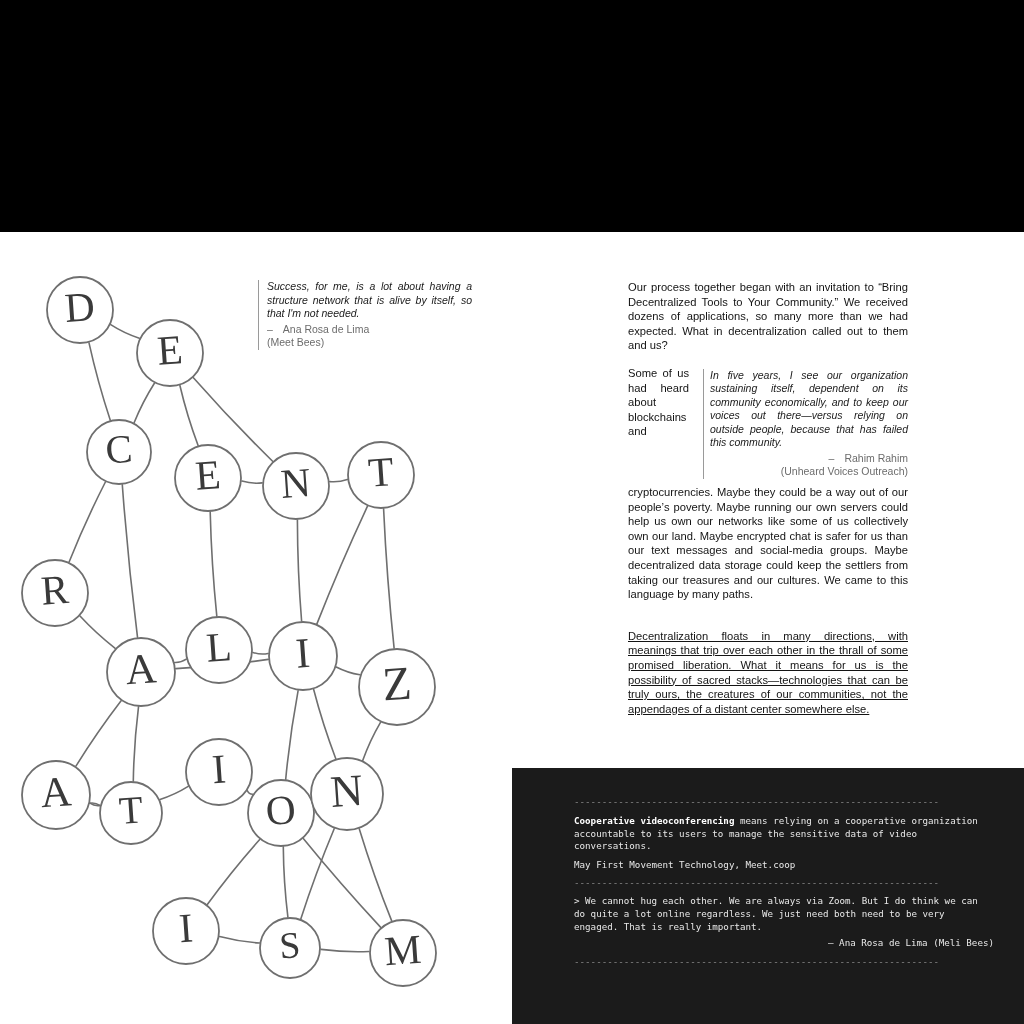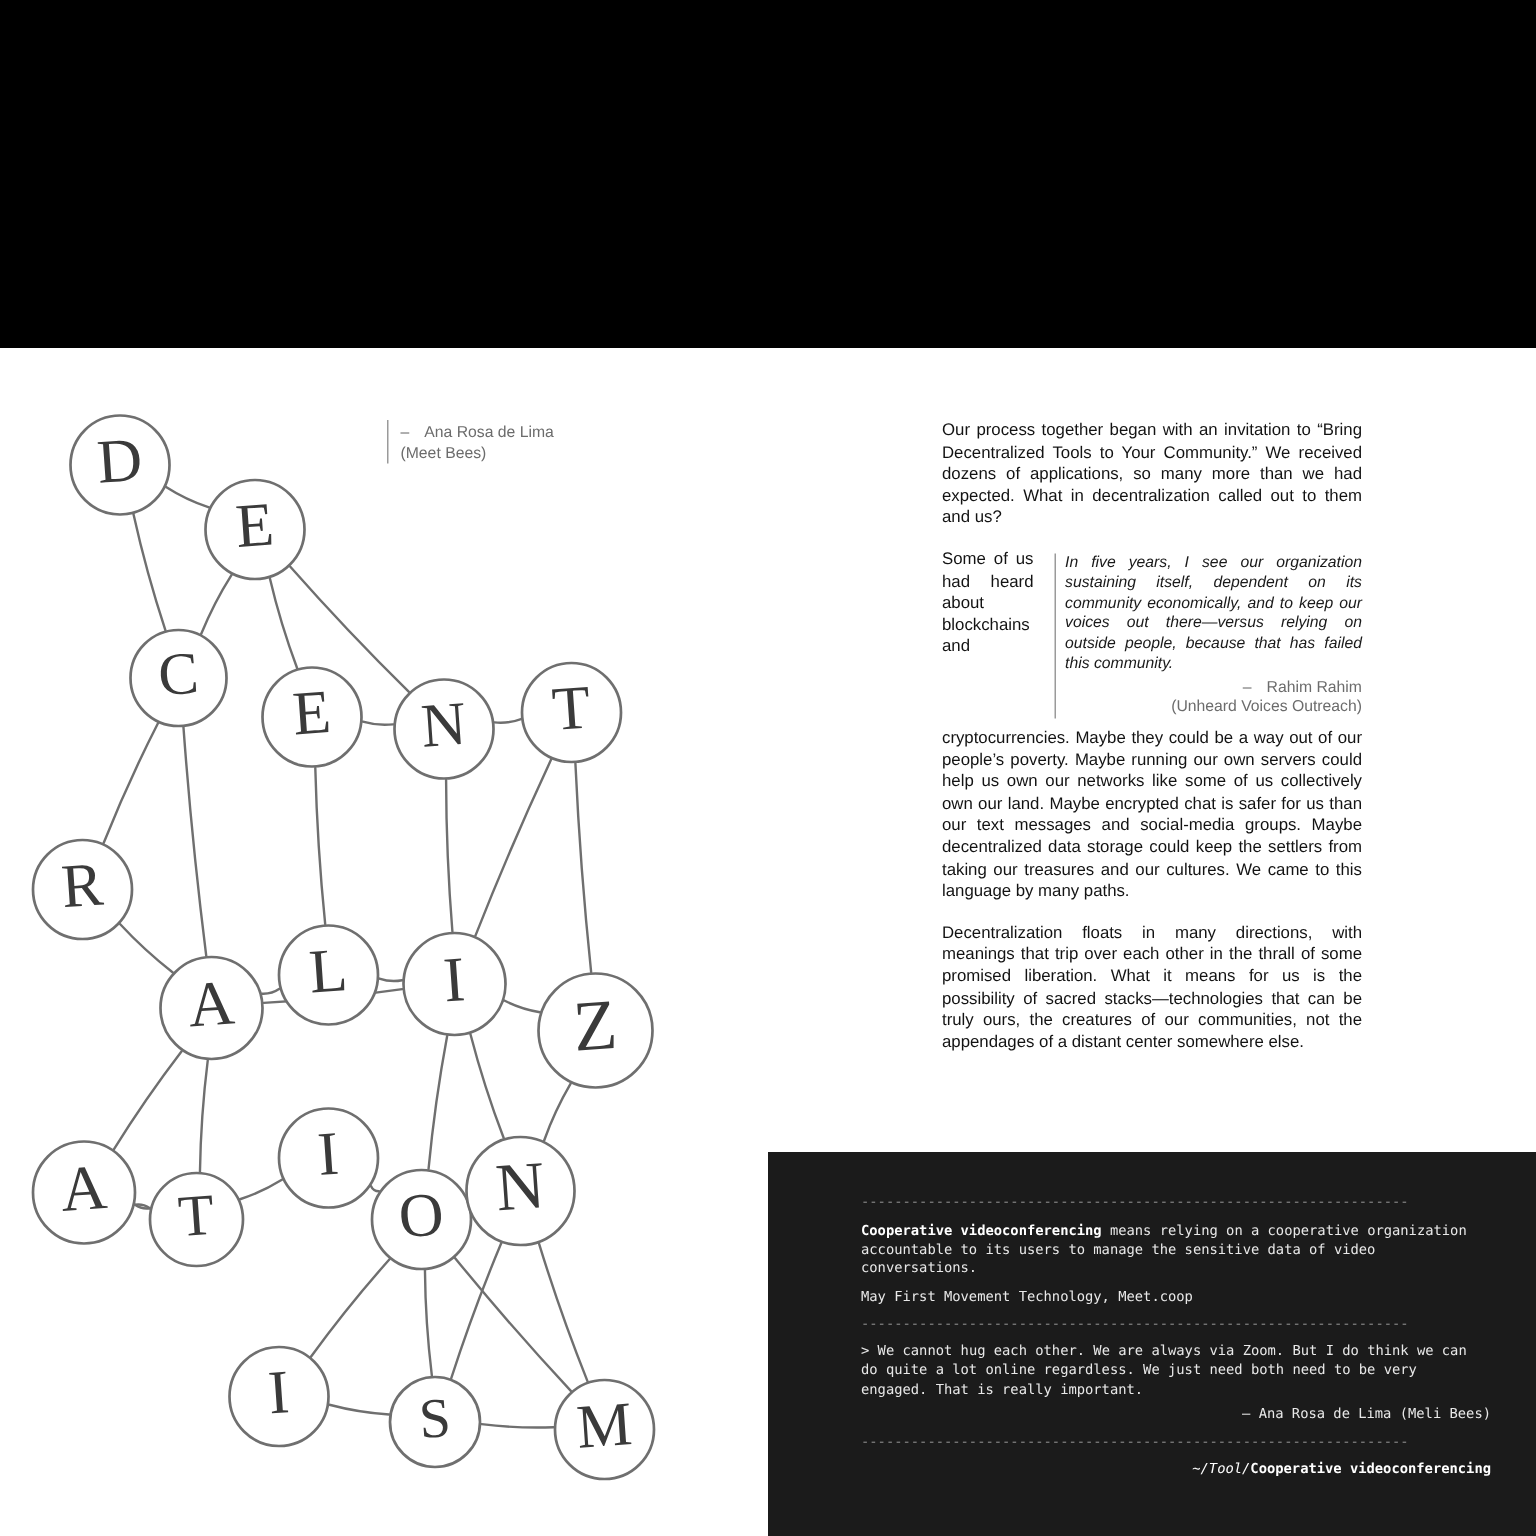--- a/index.html
+++ b/index.html
@@ -263,20 +263,21 @@
             <text x="290" y="725.9" text-anchor="middle" font-family="&quot;Liberation Serif&quot;, serif" font-size="37.5" fill="#3a3a3a" transform="rotate(-4 290 716)">S</text>
           </g>
           <g>
             <circle cx="403" cy="721" r="33" fill="#ffffff" stroke="#6f6f6f" stroke-width="1.8"></circle>
             <text x="403" y="731.89" text-anchor="middle" font-family="&quot;Liberation Serif&quot;, serif" font-size="41.3" fill="#3a3a3a" transform="rotate(-4 403 721)">M</text>
           </g>
         </g>
     </svg>
 
     <div class="pull-quote-left">
+      <span class="pq-line">Success, for me, is a lot about having a structure network that is alive by itself, so that I'm not needed.</span>
       <div class="attrib">
         <span class="dash">–</span><span>Ana Rosa de Lima</span><br>
         <span>(Meet Bees)</span>
       </div>
     </div>
   </div>
 
   <div class="textcol">
     <p>Our process together began with an invitation to “Bring Decentralized Tools to Your Community.” We received dozens of applications, so many more than we had expected. What in decentralization called out to them and us?</p>
 
@@ -285,33 +286,30 @@
         <span>In five years, I see our organization sustaining itself, dependent on its community economically, and to keep our voices out there—versus relying on outside people, because that has failed this community.</span>
         <div class="attrib">
           <span class="dash">–</span><span>Rahim Rahim</span><br>
           <span>(Unheard Voices Outreach)</span>
         </div>
       </div>
       <span>Some of us had heard about blockchains and cryptocurrencies. Maybe they could be a way out of our people’s poverty. Maybe running our own servers could help us own our networks like</span>
       <span>some of us collectively own our land. Maybe encrypted chat is safer for us than our text messages and social-media groups. Maybe decentralized data storage could keep the settlers from taking our treasures and our cultures. We came to this language by many paths.</span>
     </div>
 
-    <p style="margin-top:13px;">Decentralization floats in many directions, with meanings that trip over each other in the thrall of some promised liberation. What it means for us is the possibility of sacred stacks—technologies that can be truly ours, the creatures of our communities, not the appendages of a distant center somewhere else.</p>
+    <p style="margin-top:27px;text-decoration:underline;">Decentralization floats in many directions, with meanings that trip over each other in the thrall of some promised liberation. What it means for us is the possibility of sacred stacks—technologies that can be truly ours, the creatures of our communities, not the appendages of a distant center somewhere else.</p>
   </div>
 
   <div class="terminal">
     <div class="rule">------------------------------------------------------------------</div>
     <div class="term-def">
       <b>Cooperative videoconferencing</b><span> means relying on a cooperative organization accountable to its users to manage the sensitive data of video conversations.</span>
     </div>
     <div class="term-example">May First Movement Technology, Meet.coop</div>
     <div class="rule">------------------------------------------------------------------</div>
     <div class="term-block">
       <span>&gt; </span><span>We cannot hug each other. We are always via Zoom. But I do think we can do quite a lot online regardless. We just need both need to be very engaged. That is really important.</span>
     </div>
     <div class="term-attrib">— Ana Rosa de Lima (Meli Bees)</div>
     <div class="rule">------------------------------------------------------------------</div>
-    <div class="term-path">
-      <span>~/Tool/</span><b>Cooperative videoconferencing</b>
-    </div>
   </div>
 
 </div>
 
 </body></html>

